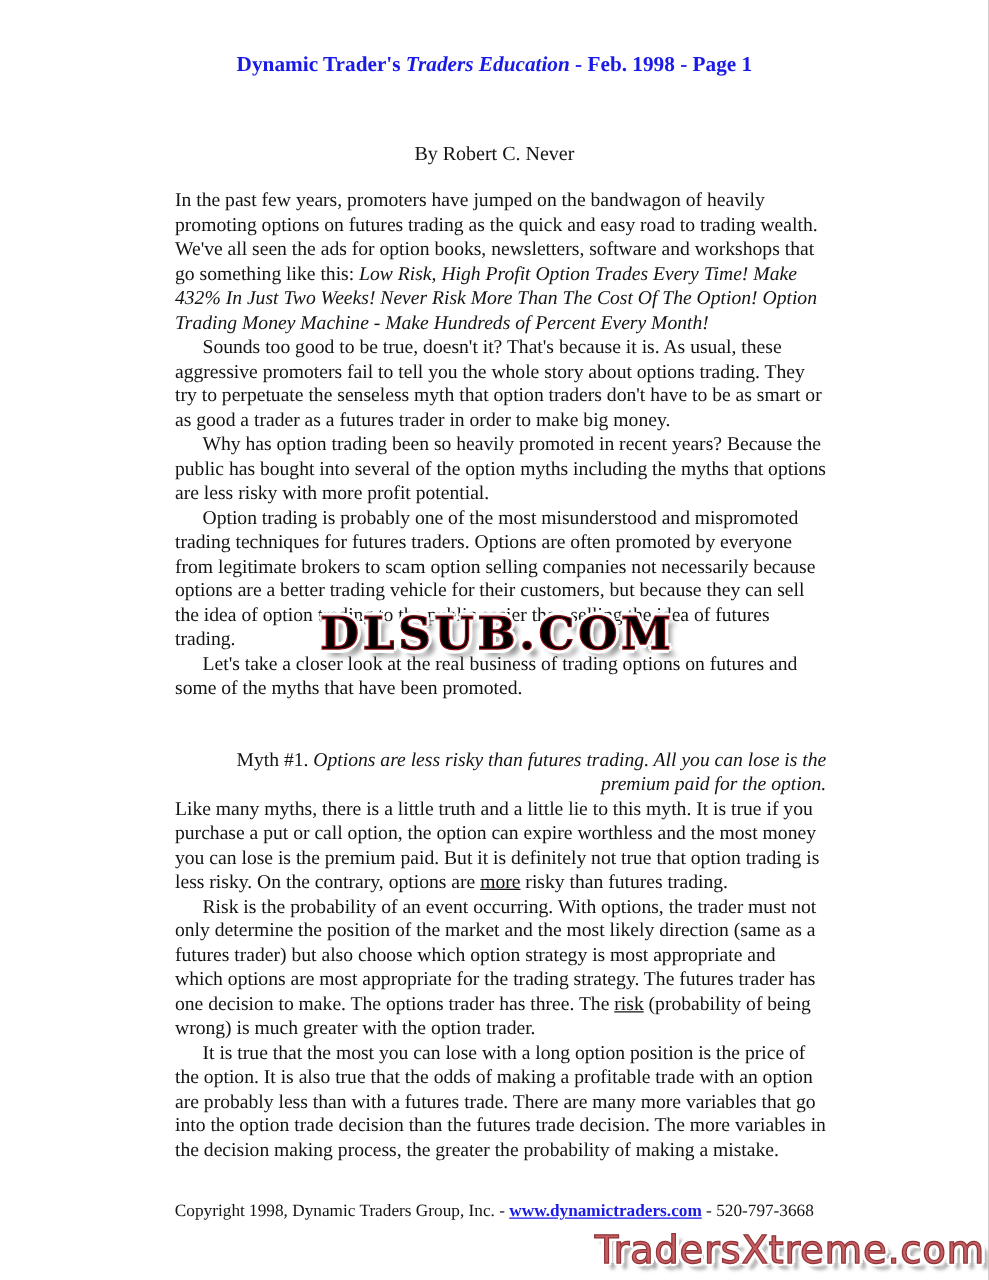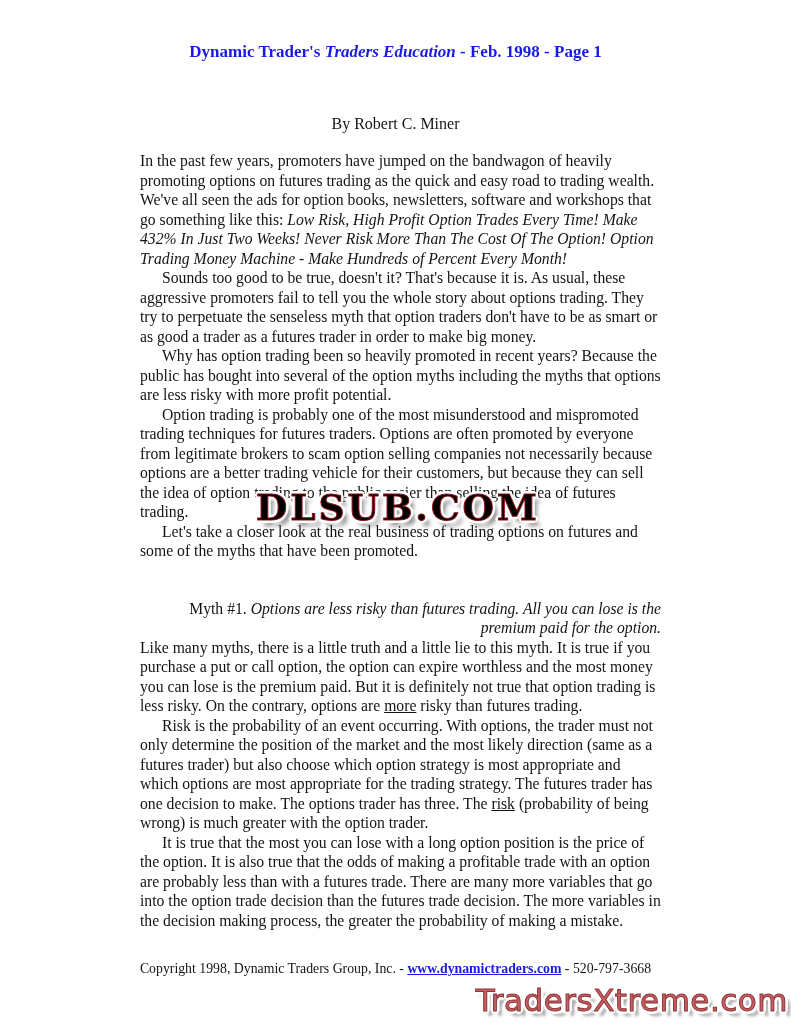--- a/index.html
+++ b/index.html
@@ -137,21 +137,21 @@
 </style>
 </head>
 <body>
 
 <div class="page">
 
 
   <div class="header-line"><span>Dynamic Trader's </span><span class="it">Traders Education</span><span> - Feb. 1998 - Page 1</span></div>
 
 
-  <div class="byline">By Robert C. Miner</div>
+  <div class="byline">By Robert C. Never</div>
 
   <div class="body-col">
       <p><span>In the past few years, promoters have jumped on the bandwagon of heavily promoting options on futures trading as the quick and easy road to trading wealth. We've all seen the ads for option books, newsletters, software and workshops that go something like this: </span><span class="it">Low Risk, High Profit Option Trades Every Time! Make 432% In Just Two Weeks! Never Risk More Than The Cost Of The Option! Option Trading Money Machine - Make Hundreds of Percent Every Month!</span></p>
       <p class="indent"><span>Sounds too good to be true, doesn't it? That's because it is. As usual, these aggressive promoters fail to tell you the whole story about options trading. They try to perpetuate the senseless myth that option traders don't have to be as smart or as good a trader as a futures trader in order to make big money.</span></p>
       <p class="indent"><span>Why has option trading been so heavily promoted in recent years? Because the public has bought into several of the option myths including the myths that options are less risky with more profit potential.</span></p>
       <p class="indent"><span>Option trading is probably one of the most misunderstood and mispromoted trading techniques for futures traders. Options are often promoted by everyone from legitimate brokers to scam option selling companies not necessarily because options are a better trading vehicle for their customers, but because they can sell the idea of option trading to the public easier than selling the idea of futures trading.</span></p>
       <p class="indent"><span>Let's take a closer look at the real business of trading options on futures and some of the myths that have been promoted.</span></p>
       <p class="gap"><span>Myth #1. </span><span class="it">Options are less risky than futures trading. All you can lose is the premium paid for the option.</span></p>
       <p><span>Like many myths, there is a little truth and a little lie to this myth. It is true if you purchase a put or call option, the option can expire worthless and the most money you can lose is the premium paid. But it is definitely not true that option trading is less risky. On the contrary, options are </span><span class="un">more</span><span> risky than futures trading.</span></p>
       <p class="indent"><span>Risk is the probability of an event occurring. With options, the trader must not only determine the position of the market and the most likely direction (same as a futures trader) but also choose which option strategy is most appropriate and which options are most appropriate for the trading strategy. The futures trader has one decision to make. The options trader has three. The </span><span class="un">risk</span><span> (probability of being wrong) is much greater with the option trader.</span></p>

